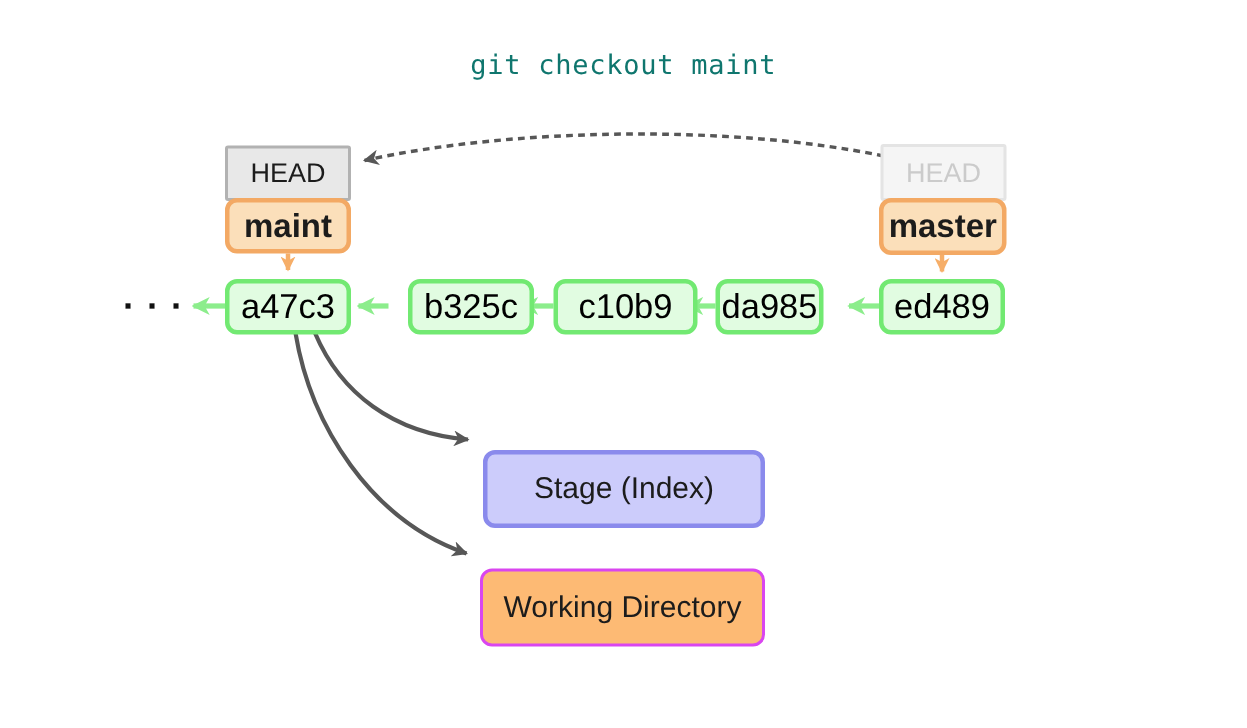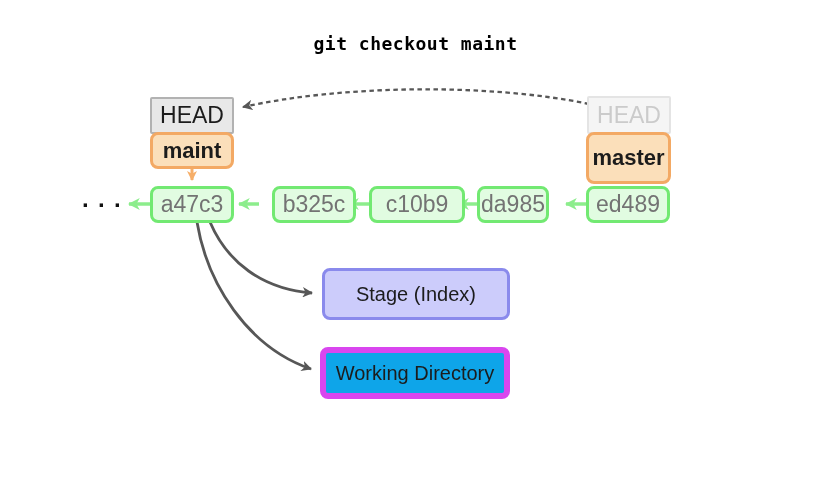--- a/index.html
+++ b/index.html
@@ -7,54 +7,54 @@
     position:relative;
     width:831px;height:485px;
     background:#ffffff;
     font-family:"Liberation Sans", sans-serif;
     overflow:hidden;
   }
   .title{
     position:absolute;left:0;top:33px;width:100%;
     text-align:center;
     font-family:"DejaVu Sans Mono", monospace;
-    font-weight:bold;font-size:18px;letter-spacing:0.5px;
-    color:#000000;z-index:4;
+    font-weight:normal;font-size:18px;letter-spacing:0.5px;
+    color:#0f766e;z-index:4;
   }
   svg.arrows{position:absolute;left:0;top:0;z-index:1;}
   .box{
     position:absolute;box-sizing:border-box;
     display:flex;align-items:center;justify-content:center;
     color:#1c1c1c;
   }
   .head-box{
     background:#e8e8e8;border:2.5px solid #b2b2b2;border-radius:2px;
-    font-size:23px;z-index:2;
+    font-size:18px;z-index:2;
   }
   .head-box.ghost{
     background:#f5f5f5;border-color:#e4e4e4;color:#cbcbcb;
   }
   .branch-box{
     background:#fbdfba;border:3px solid #f3a964;border-radius:8px;
     font-size:22px;z-index:3;font-weight:bold;
   }
   .commit-box{
     background:#e1fce1;border:3px solid #72e972;border-radius:8px;
-    font-size:23px;color:#737373;z-index:2;
+    font-size:23px;color:#000000;z-index:2;
   }
   .ellipsis{
     position:absolute;left:82px;top:186px;height:37px;
     display:flex;align-items:center;
     font-size:24px;font-weight:bold;letter-spacing:8px;color:#111111;
   }
   .area-box{
-    border-radius:8px;font-size:20px;z-index:2;
+    border-radius:8px;font-size:20px;z-index:2;margin-top:32px;
   }
   .stage-box{background:#ccccfb;border:3px solid #8a8aec;}
-  .working-box{background:#0ea5e9;border:6px solid #d946ef;}
+  .working-box{background:#fdba74;border:2px solid #d946ef;}
 </style>
 </head>
 <body>
 
 <div class="canvas">
 
   <div class="title">git checkout maint</div>
 
   <svg class="arrows" width="831" height="485" viewBox="0 0 831 485">
     <defs>
@@ -81,21 +81,21 @@
     <path d="M210 222 C 227 262, 262 289, 312 293" stroke="#575757" stroke-width="2.8" fill="none" marker-end="url(#mDark)"></path>
     <path d="M197 222 C 207 283, 247 347, 311 369" stroke="#575757" stroke-width="2.8" fill="none" marker-end="url(#mDark)"></path>
 
     <path d="M589 104 C 488 83, 342 85, 243 107" stroke="#575757" stroke-width="2.3" fill="none" stroke-dasharray="4.5 3.5" marker-end="url(#mDark)"></path>
   </svg>
 
   <div class="box head-box" style="left:150px;top:97px;width:84px;height:37px;">HEAD</div>
   <div class="box branch-box" style="left:150px;top:132px;width:84px;height:37px;">maint</div>
 
   <div class="box head-box ghost" style="left:587px;top:96px;width:84px;height:38px;">HEAD</div>
-  <div class="box branch-box" style="left:586px;top:132px;width:85px;height:52px;">master</div>
+  <div class="box branch-box" style="left:586px;top:132px;width:85px;height:38px;">master</div>
 
   <div class="ellipsis">···</div>
   <div class="box commit-box" style="left:150px;top:186px;width:84px;height:37px;">a47c3</div>
   <div class="box commit-box" style="left:259px;top:186px;width:84px;height:37px;margin-left:13px;">b325c</div>
   <div class="box commit-box" style="left:369px;top:186px;width:96px;height:37px;">c10b9</div>
   <div class="box commit-box" style="left:477px;top:186px;width:72px;height:37px;">da985</div>
   <div class="box commit-box" style="left:586px;top:186px;width:84px;height:37px;">ed489</div>
 
   <div class="box area-box stage-box" style="left:322px;top:268px;width:188px;height:52px;">Stage (Index)</div>
   <div class="box area-box working-box" style="left:320px;top:347px;width:190px;height:52px;">Working Directory</div>

